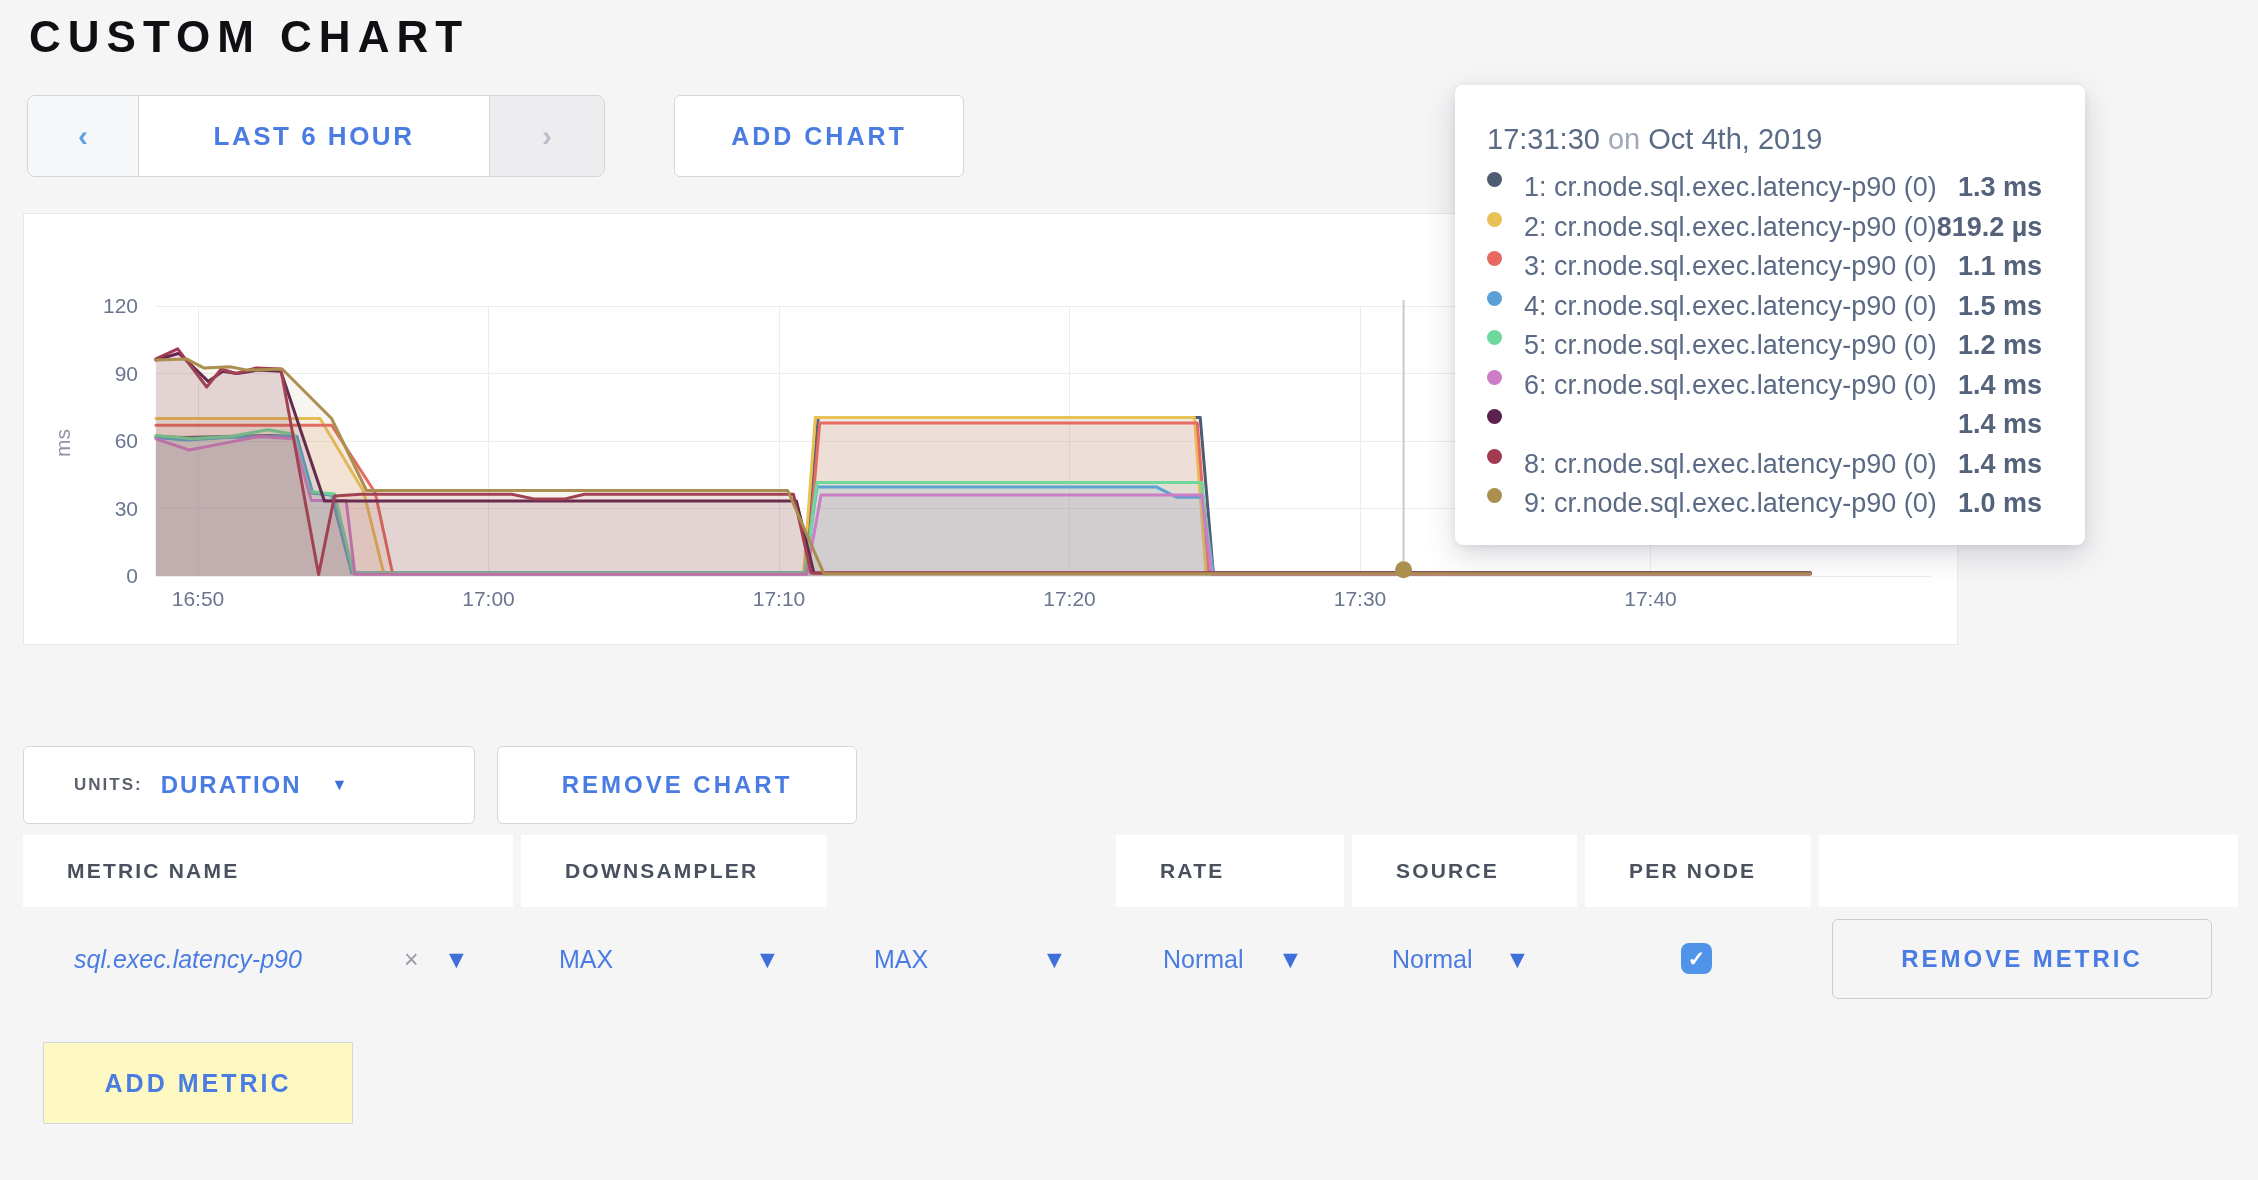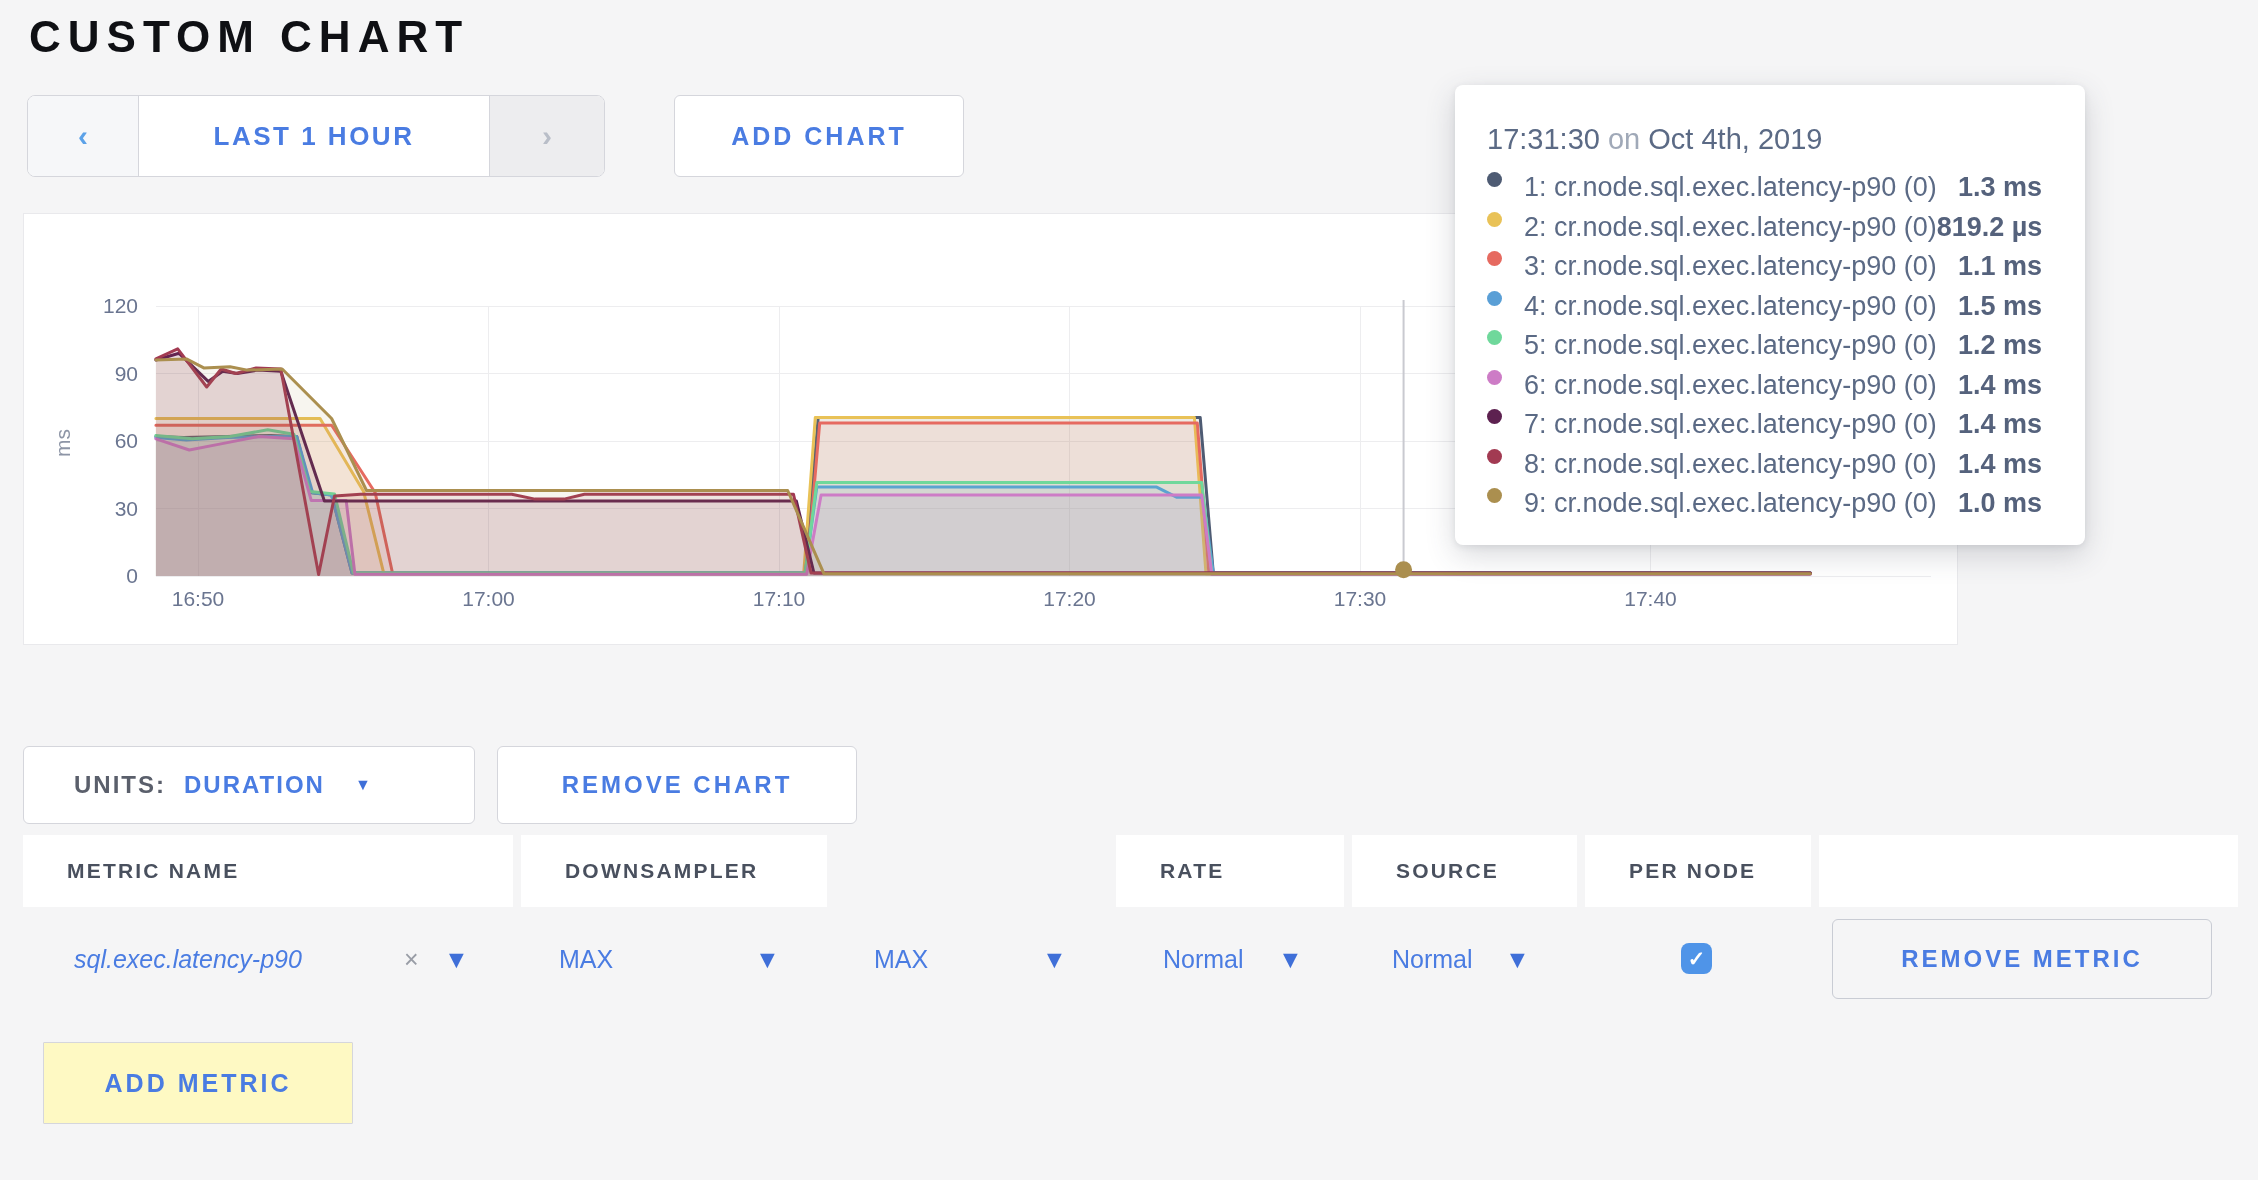--- a/index.html
+++ b/index.html
@@ -71,21 +71,21 @@
   .t-name{margin-left:22px;font-size:27px;color:#5b6a85;white-space:nowrap;}
   .t-val{margin-left:auto;font-size:27px;font-weight:600;color:#55627c;white-space:nowrap;}
 
   
   .units-dd{
     position:absolute;left:23px;top:746px;width:452px;height:78px;
     background:#ffffff;border:1px solid #d5d6dc;border-radius:6px;
     box-sizing:border-box;display:flex;align-items:center;
     padding-left:50px;cursor:pointer;
   }
-  .units-label{font-size:24px;letter-spacing:2px;color:#5a5f6b;font-weight:600;}
+  .units-label{font-size:17px;letter-spacing:2px;color:#5a5f6b;font-weight:600;}
   .units-value{font-size:24px;letter-spacing:2px;color:#4a7ce2;font-weight:600;margin-left:18px;}
   .units-caret{font-size:16px;color:#3f6fd8;margin-left:30px;}
   .remove-chart-btn{position:absolute;left:497px;top:746px;width:360px;height:78px;font-size:24px;}
 
   
   .thead{position:absolute;left:0;top:835px;width:2258px;height:72px;}
   .th{
     position:absolute;top:0;height:72px;background:#ffffff;
     font-size:21px;font-weight:700;letter-spacing:2.2px;color:#49505e;
     line-height:72px;padding-left:44px;box-sizing:border-box;white-space:nowrap;
@@ -114,21 +114,21 @@
 <body>
 
 <div id="app">
 
   <div class="page-title">CUSTOM CHART</div>
 
   <div class="range-group">
     <div class="range-prev">
       <span>‹</span>
     </div>
-    <div class="range-label">LAST 1 HOUR</div>
+    <div class="range-label">LAST 6 HOUR</div>
     <div class="range-next">
       <span>›</span>
     </div>
   </div>
 
   <div class="btn add-chart-btn">ADD CHART</div>
 
   <div class="chart-card">
     <svg id="chart-svg" width="1935" height="432">
         <line x1="132" y1="362" x2="1907" y2="362" stroke="#ededef" stroke-width="1" shape-rendering="crispEdges"></line>
@@ -209,21 +209,20 @@
           <span class="t-name">5: cr.node.sql.exec.latency-p90 (0)</span>
           <span class="t-val">1.2 ms</span>
         </div>
         <div class="t-row">
           <span class="t-dot" style="background: rgb(205, 124, 198);"></span>
           <span class="t-name">6: cr.node.sql.exec.latency-p90 (0)</span>
           <span class="t-val">1.4 ms</span>
         </div>
         <div class="t-row">
           <span class="t-dot" style="background: rgb(93, 33, 80);"></span>
-          <span class="t-name">7: cr.node.sql.exec.latency-p90 (0)</span>
           <span class="t-val">1.4 ms</span>
         </div>
         <div class="t-row">
           <span class="t-dot" style="background: rgb(162, 58, 82);"></span>
           <span class="t-name">8: cr.node.sql.exec.latency-p90 (0)</span>
           <span class="t-val">1.4 ms</span>
         </div>
         <div class="t-row">
           <span class="t-dot" style="background: rgb(171, 143, 79);"></span>
           <span class="t-name">9: cr.node.sql.exec.latency-p90 (0)</span>

